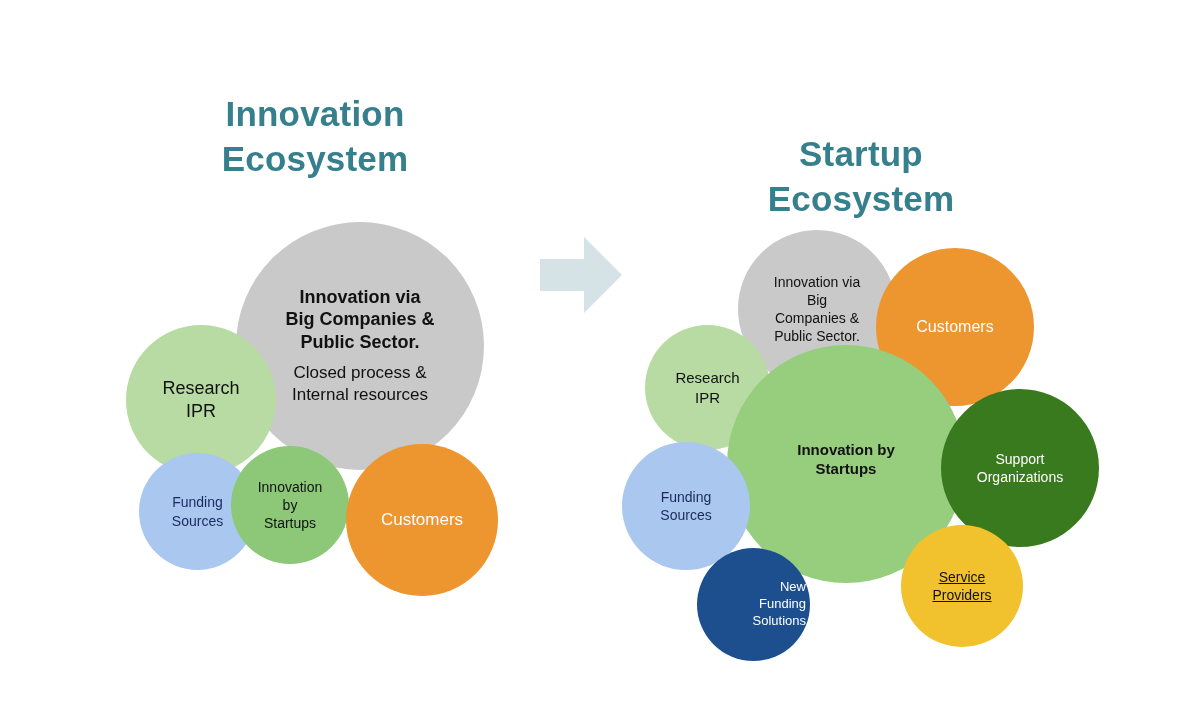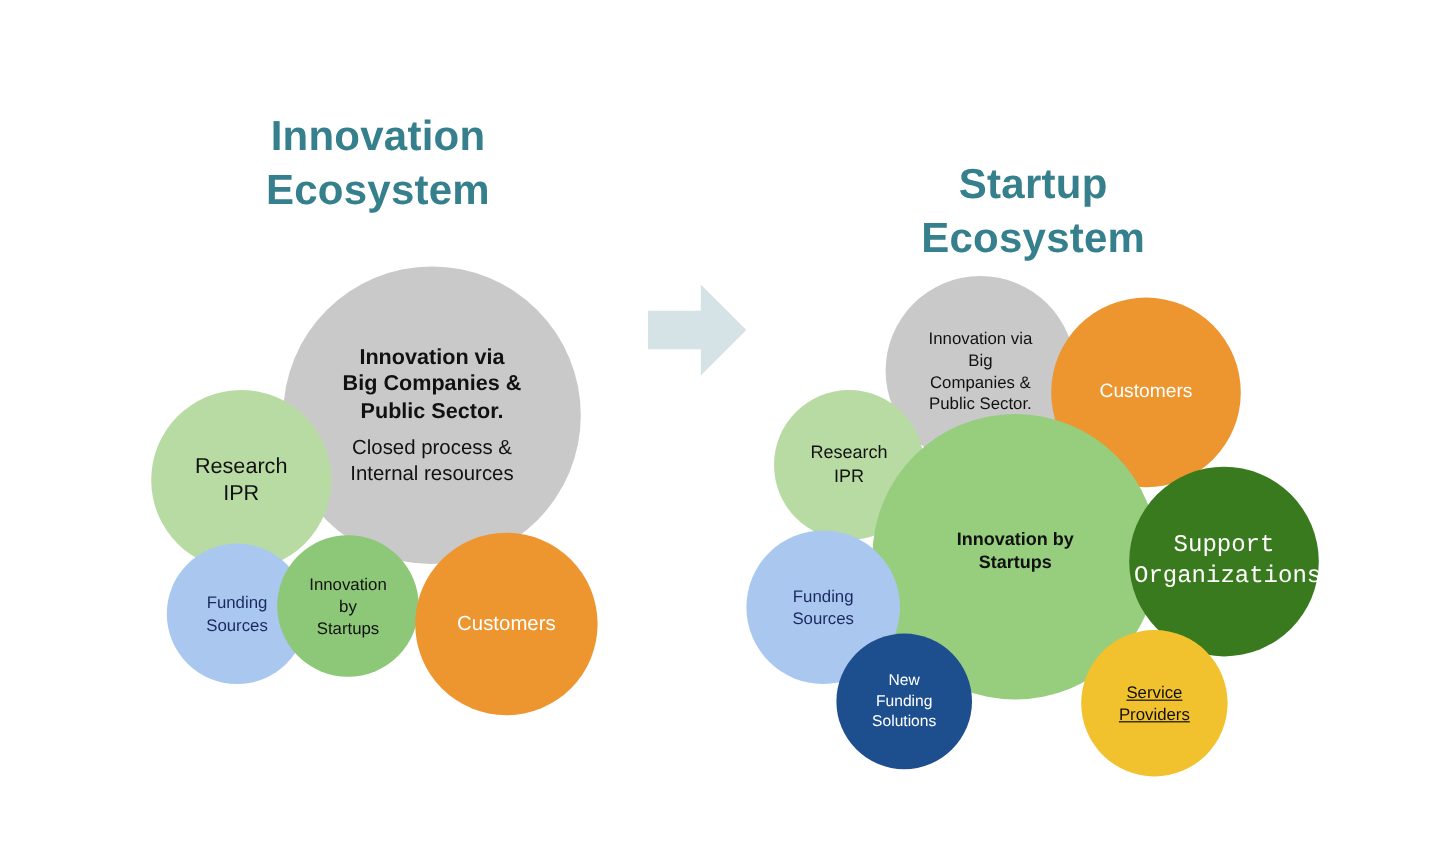--- a/index.html
+++ b/index.html
@@ -118,28 +118,28 @@
       </div>
       <div class="bubble" style="left: 645px; top: 325px; width: 125px; height: 125px; background: rgb(184, 219, 163); color: rgb(17, 17, 17);">
         <div class="txt"><span class="sub" style="font-size: 15px; line-height: 1.3; display: block; white-space: pre-line;">Research
 IPR</span></div>
       </div>
       <div class="bubble" style="left: 727px; top: 345px; width: 238px; height: 238px; background: rgb(150, 206, 126); color: rgb(17, 17, 17);">
         <div class="txt"><span class="head" style="font-size: 15px; line-height: 1.25; display: block; white-space: pre-line;">Innovation by
 Startups</span><span class="gap"></span></div>
       </div>
       <div class="bubble" style="left: 941px; top: 389px; width: 158px; height: 158px; background: rgb(58, 122, 30); color: rgb(255, 255, 255);">
-        <div class="txt"><span class="sub" style="font-size: 20px; line-height: 1.3; display: block; white-space: pre-line; font-family: Liberation Mono, monospace;">Support
+        <div class="txt"><span class="sub" style="font-size: 14px; line-height: 1.3; display: block; white-space: pre-line;">Support
 Organizations</span></div>
       </div>
       <div class="bubble" style="left: 622px; top: 442px; width: 128px; height: 128px; background: rgb(170, 199, 239); color: rgb(26, 42, 94);">
         <div class="txt"><span class="sub" style="font-size: 14px; line-height: 1.3; display: block; white-space: pre-line;">Funding
 Sources</span></div>
       </div>
-      <div class="bubble" style="left: 697px; top: 528px; width: 113px; height: 113px; background: rgb(29, 79, 143); color: rgb(255, 255, 255);">
+      <div class="bubble" style="left: 697px; top: 548px; width: 113px; height: 113px; background: rgb(29, 79, 143); color: rgb(255, 255, 255); text-align: right;">
         <div class="txt"><span class="sub" style="font-size: 13px; line-height: 1.3; display: block; white-space: pre-line;">New
 Funding
 Solutions</span></div>
       </div>
       <div class="bubble" style="left: 901px; top: 525px; width: 122px; height: 122px; background: rgb(242, 193, 46); color: rgb(17, 17, 17); text-decoration: underline;">
         <div class="txt"><span class="sub" style="font-size: 14px; line-height: 1.3; display: block; white-space: pre-line;">Service
 Providers</span></div>
       </div>
     </div>
 </div>

